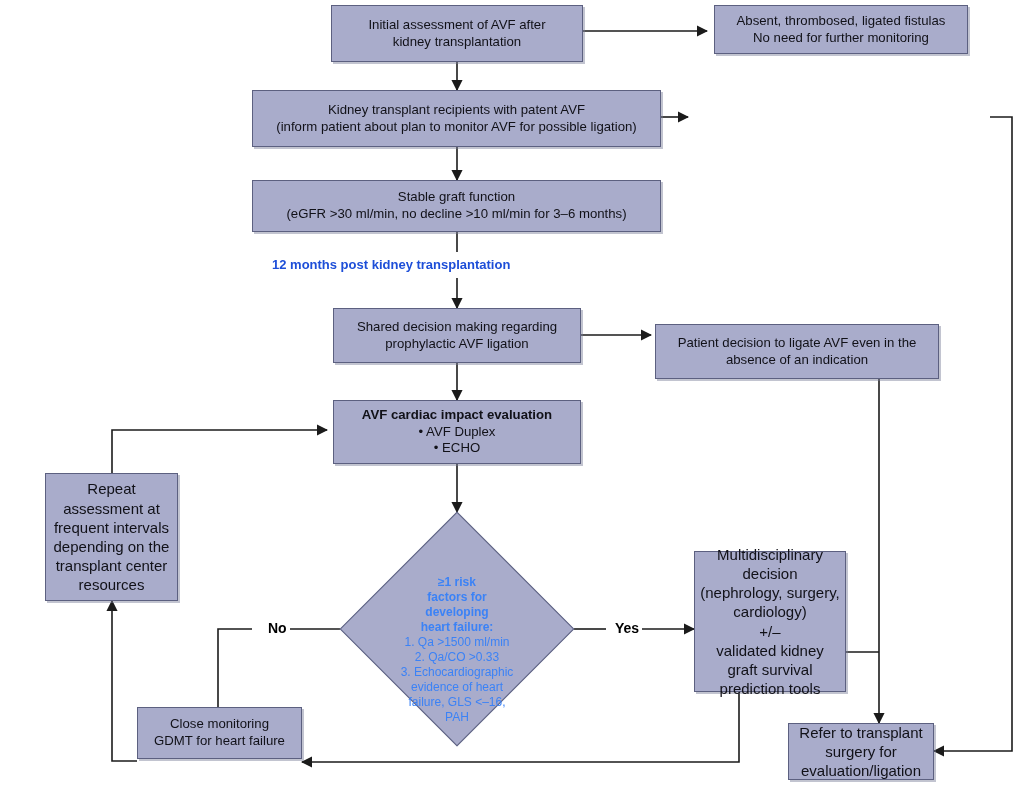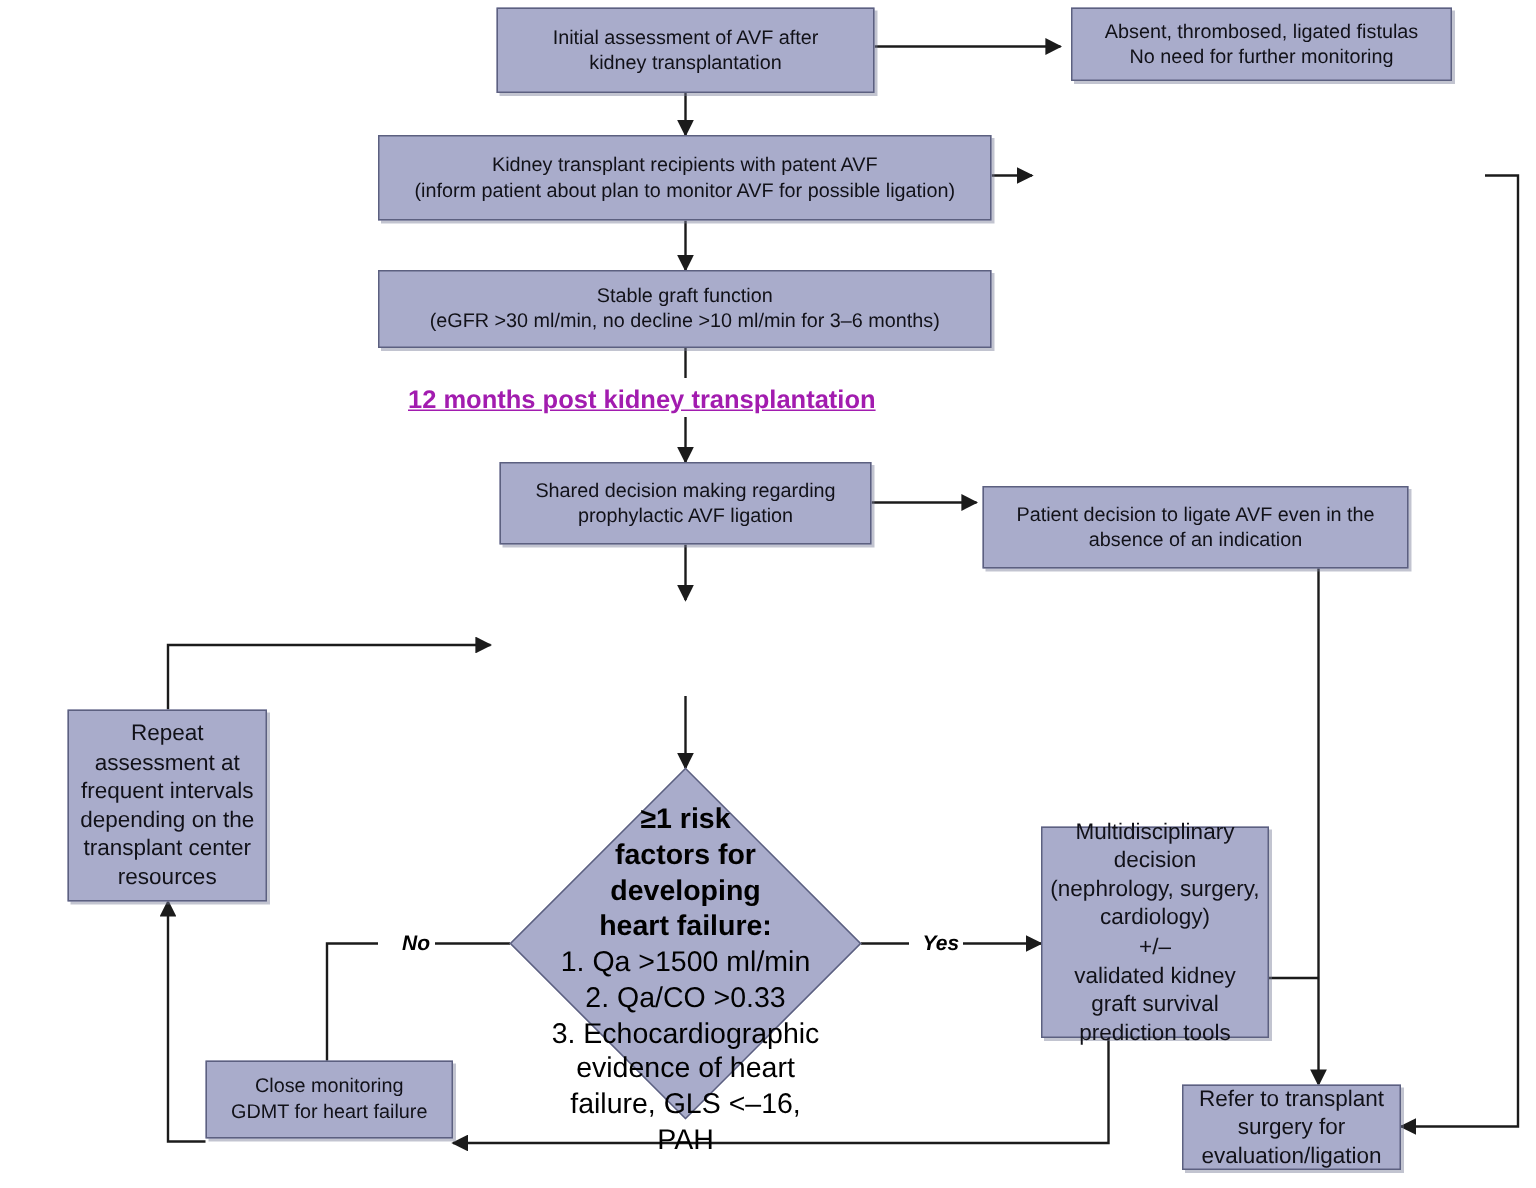--- a/index.html
+++ b/index.html
@@ -31,46 +31,44 @@
 
   .diamond{
     position:absolute;
     background:#a9accb;
     border:1.5px solid #5c6080;
     transform:rotate(45deg);
     box-sizing:border-box;
   }
   .diamond-text{
     position:absolute;
-    display:flex;align-items:flex-start;justify-content:center;
+    display:flex;align-items:flex-end;justify-content:center;
     text-align:center;
-    font-size:19px;
+    font-size:12px;
     line-height:1.25;
-    color:#000000;
+    color:#3b82f6;
     z-index:3;
   }
 
   .edge-label{
     position:absolute;
     font-size:14px;
     font-weight:bold;
     color:#000;
     background:#fff;
     padding:0 3px;
     z-index:4;
-    font-style:italic;
   }
   .free-label{
     position:absolute;
-    font-size:17px;
+    font-size:13px;
     font-weight:bold;
-    color:#a21caf;
+    color:#1d4ed8;
     z-index:4;
     white-space:nowrap;
-    text-decoration:underline;
   }
   .small{font-size:15px;}
 </style>
 </head>
 <body>
 
 <div id="stage">
 
   <svg id="wires" viewBox="0 0 1024 792">
     <defs>
@@ -156,20 +154,27 @@
     </div>
   </div>
 
   <div class="node" style="left:655px;top:308px;width:284px;height:55px;margin-top:16px;">
     <div class="inner">
       <div>Patient decision to ligate AVF even in the</div>
       <div>absence of an indication</div>
     </div>
   </div>
 
+  <div class="node" style="left:333px;top:400px;width:248px;height:64px;">
+    <div class="inner">
+      <div class="b">AVF cardiac impact evaluation</div>
+      <div>• AVF Duplex</div>
+      <div>• ECHO</div>
+    </div>
+  </div>
 
   <div class="diamond" style="left:374px;top:546px;width:166px;height:166px;"></div>
   <div class="diamond-text" style="left:357px;top:535px;width:200px;height:190px;">
     <div>
       <div class="b">≥1 risk</div>
       <div class="b">factors for</div>
       <div class="b">developing</div>
       <div class="b">heart failure:</div>
       <div>1. Qa &gt;1500 ml/min</div>
       <div>2. Qa/CO &gt;0.33</div>

